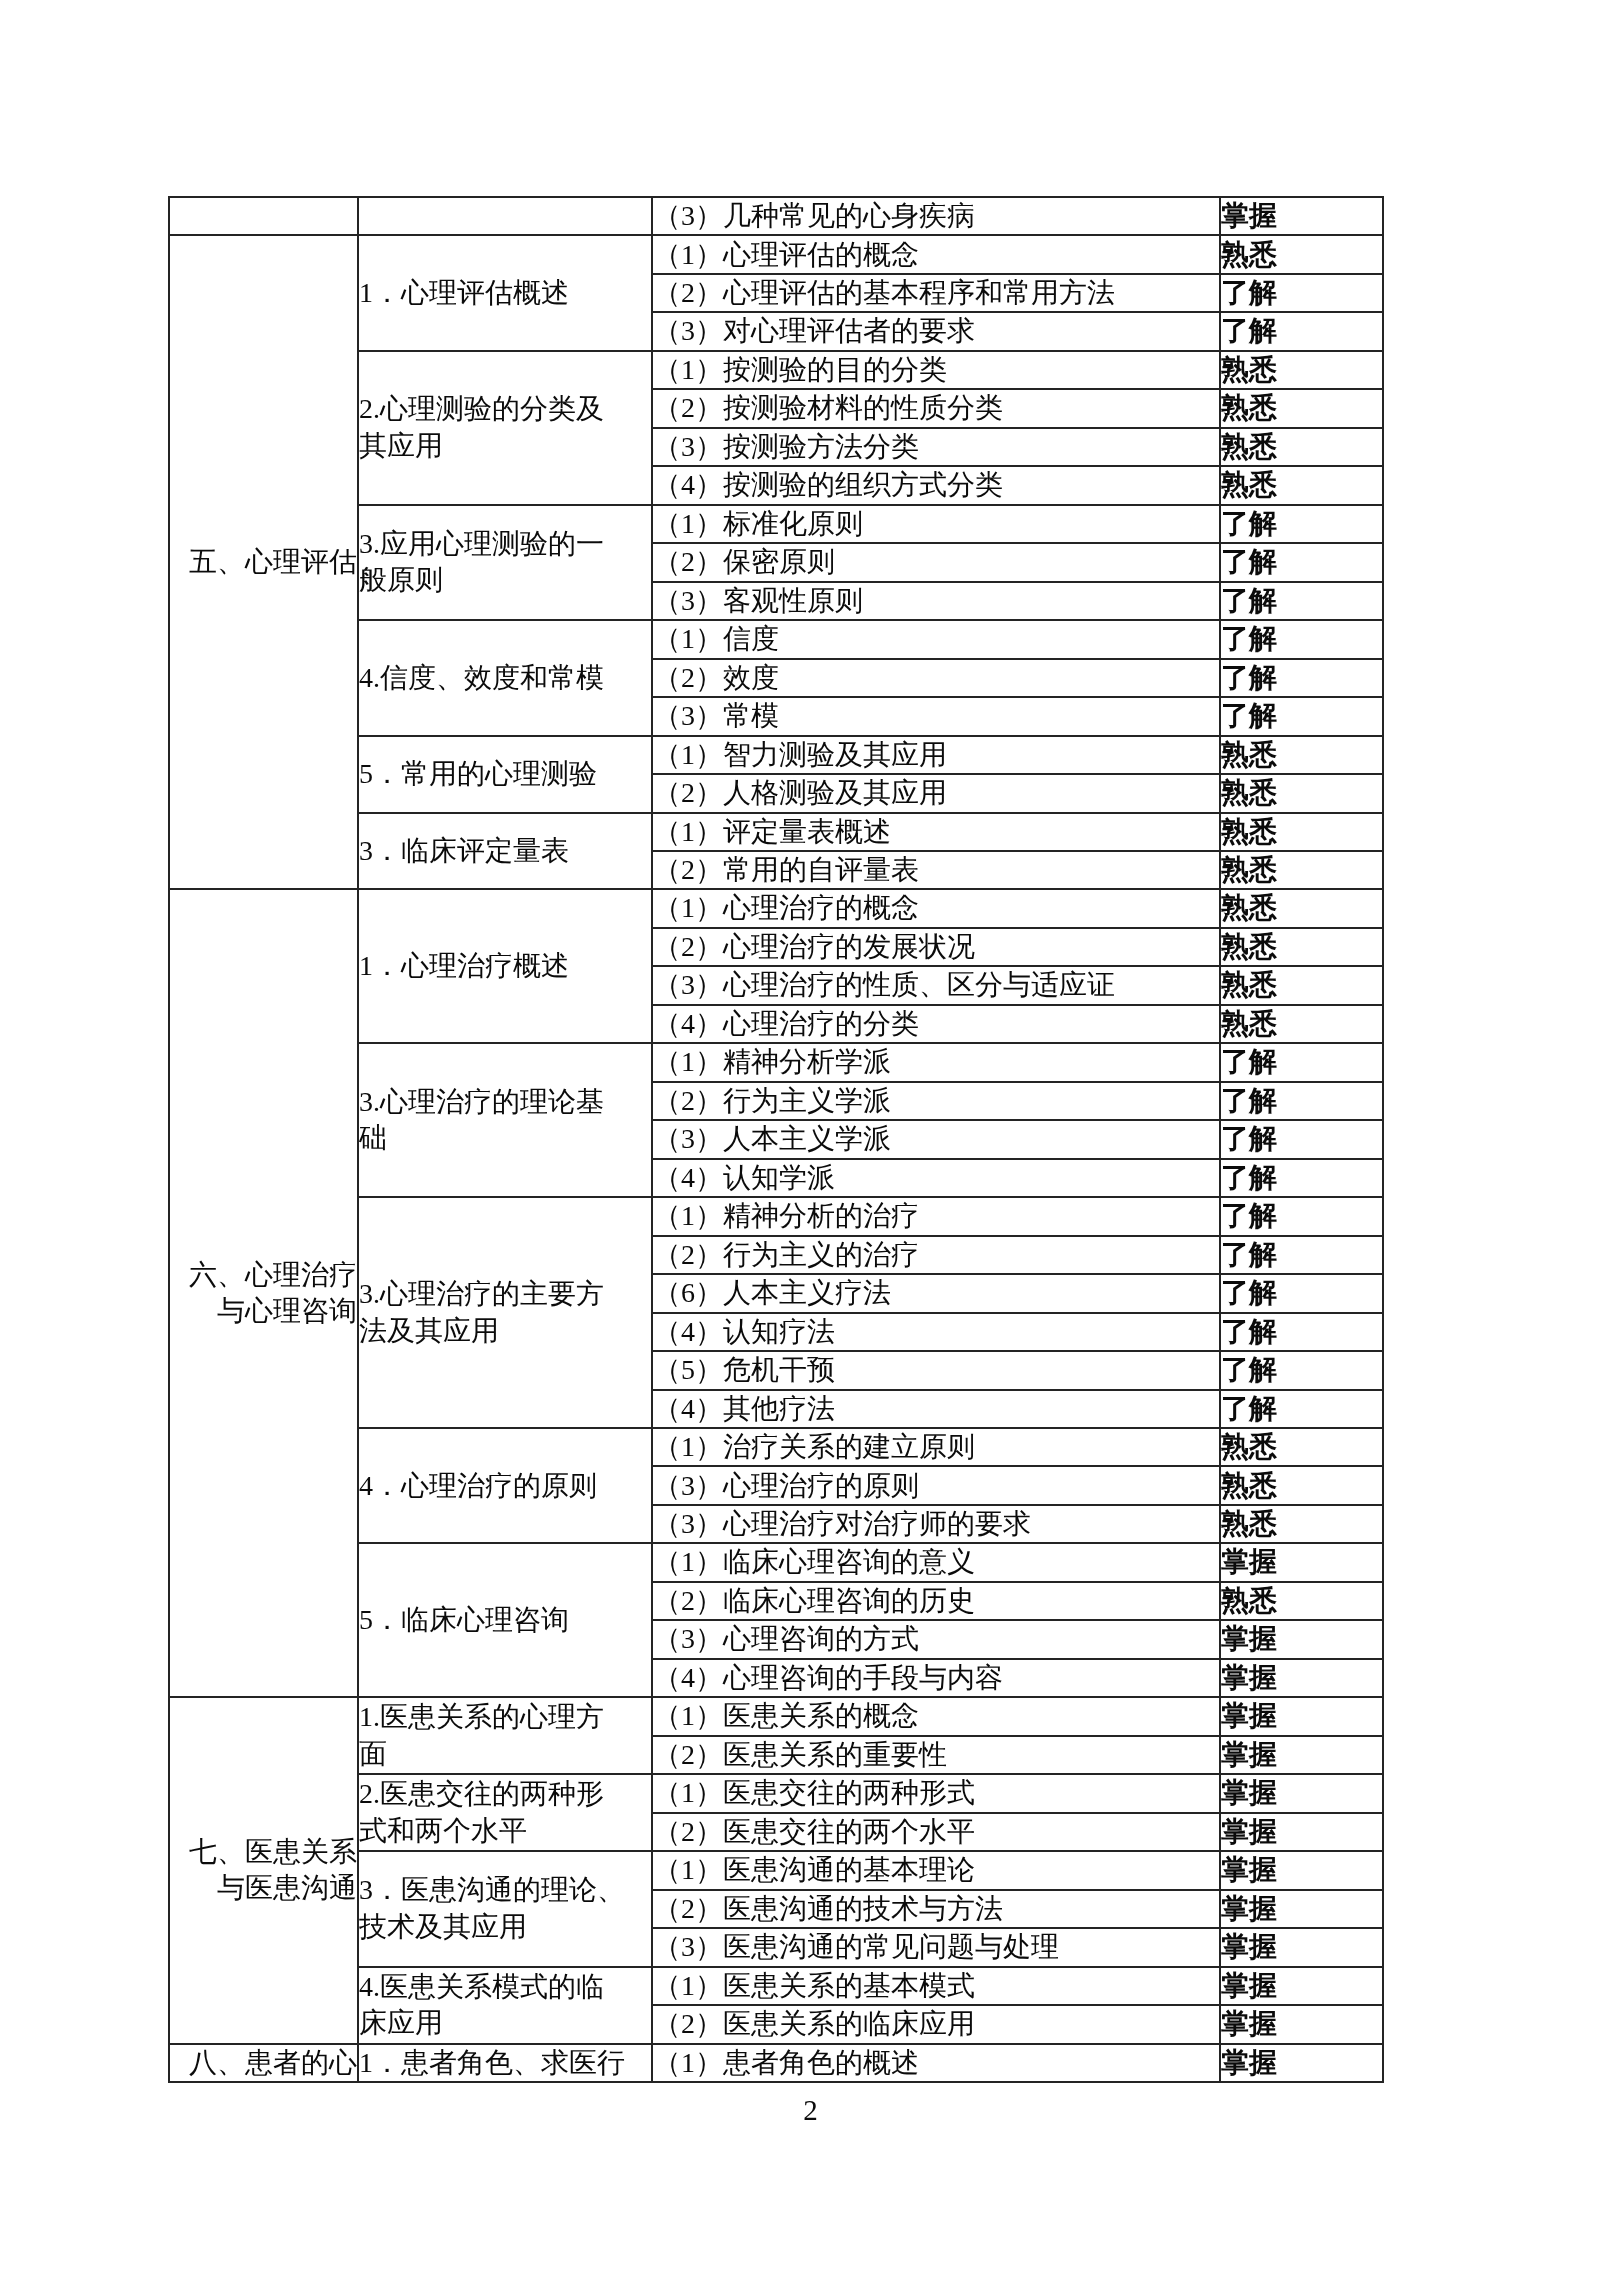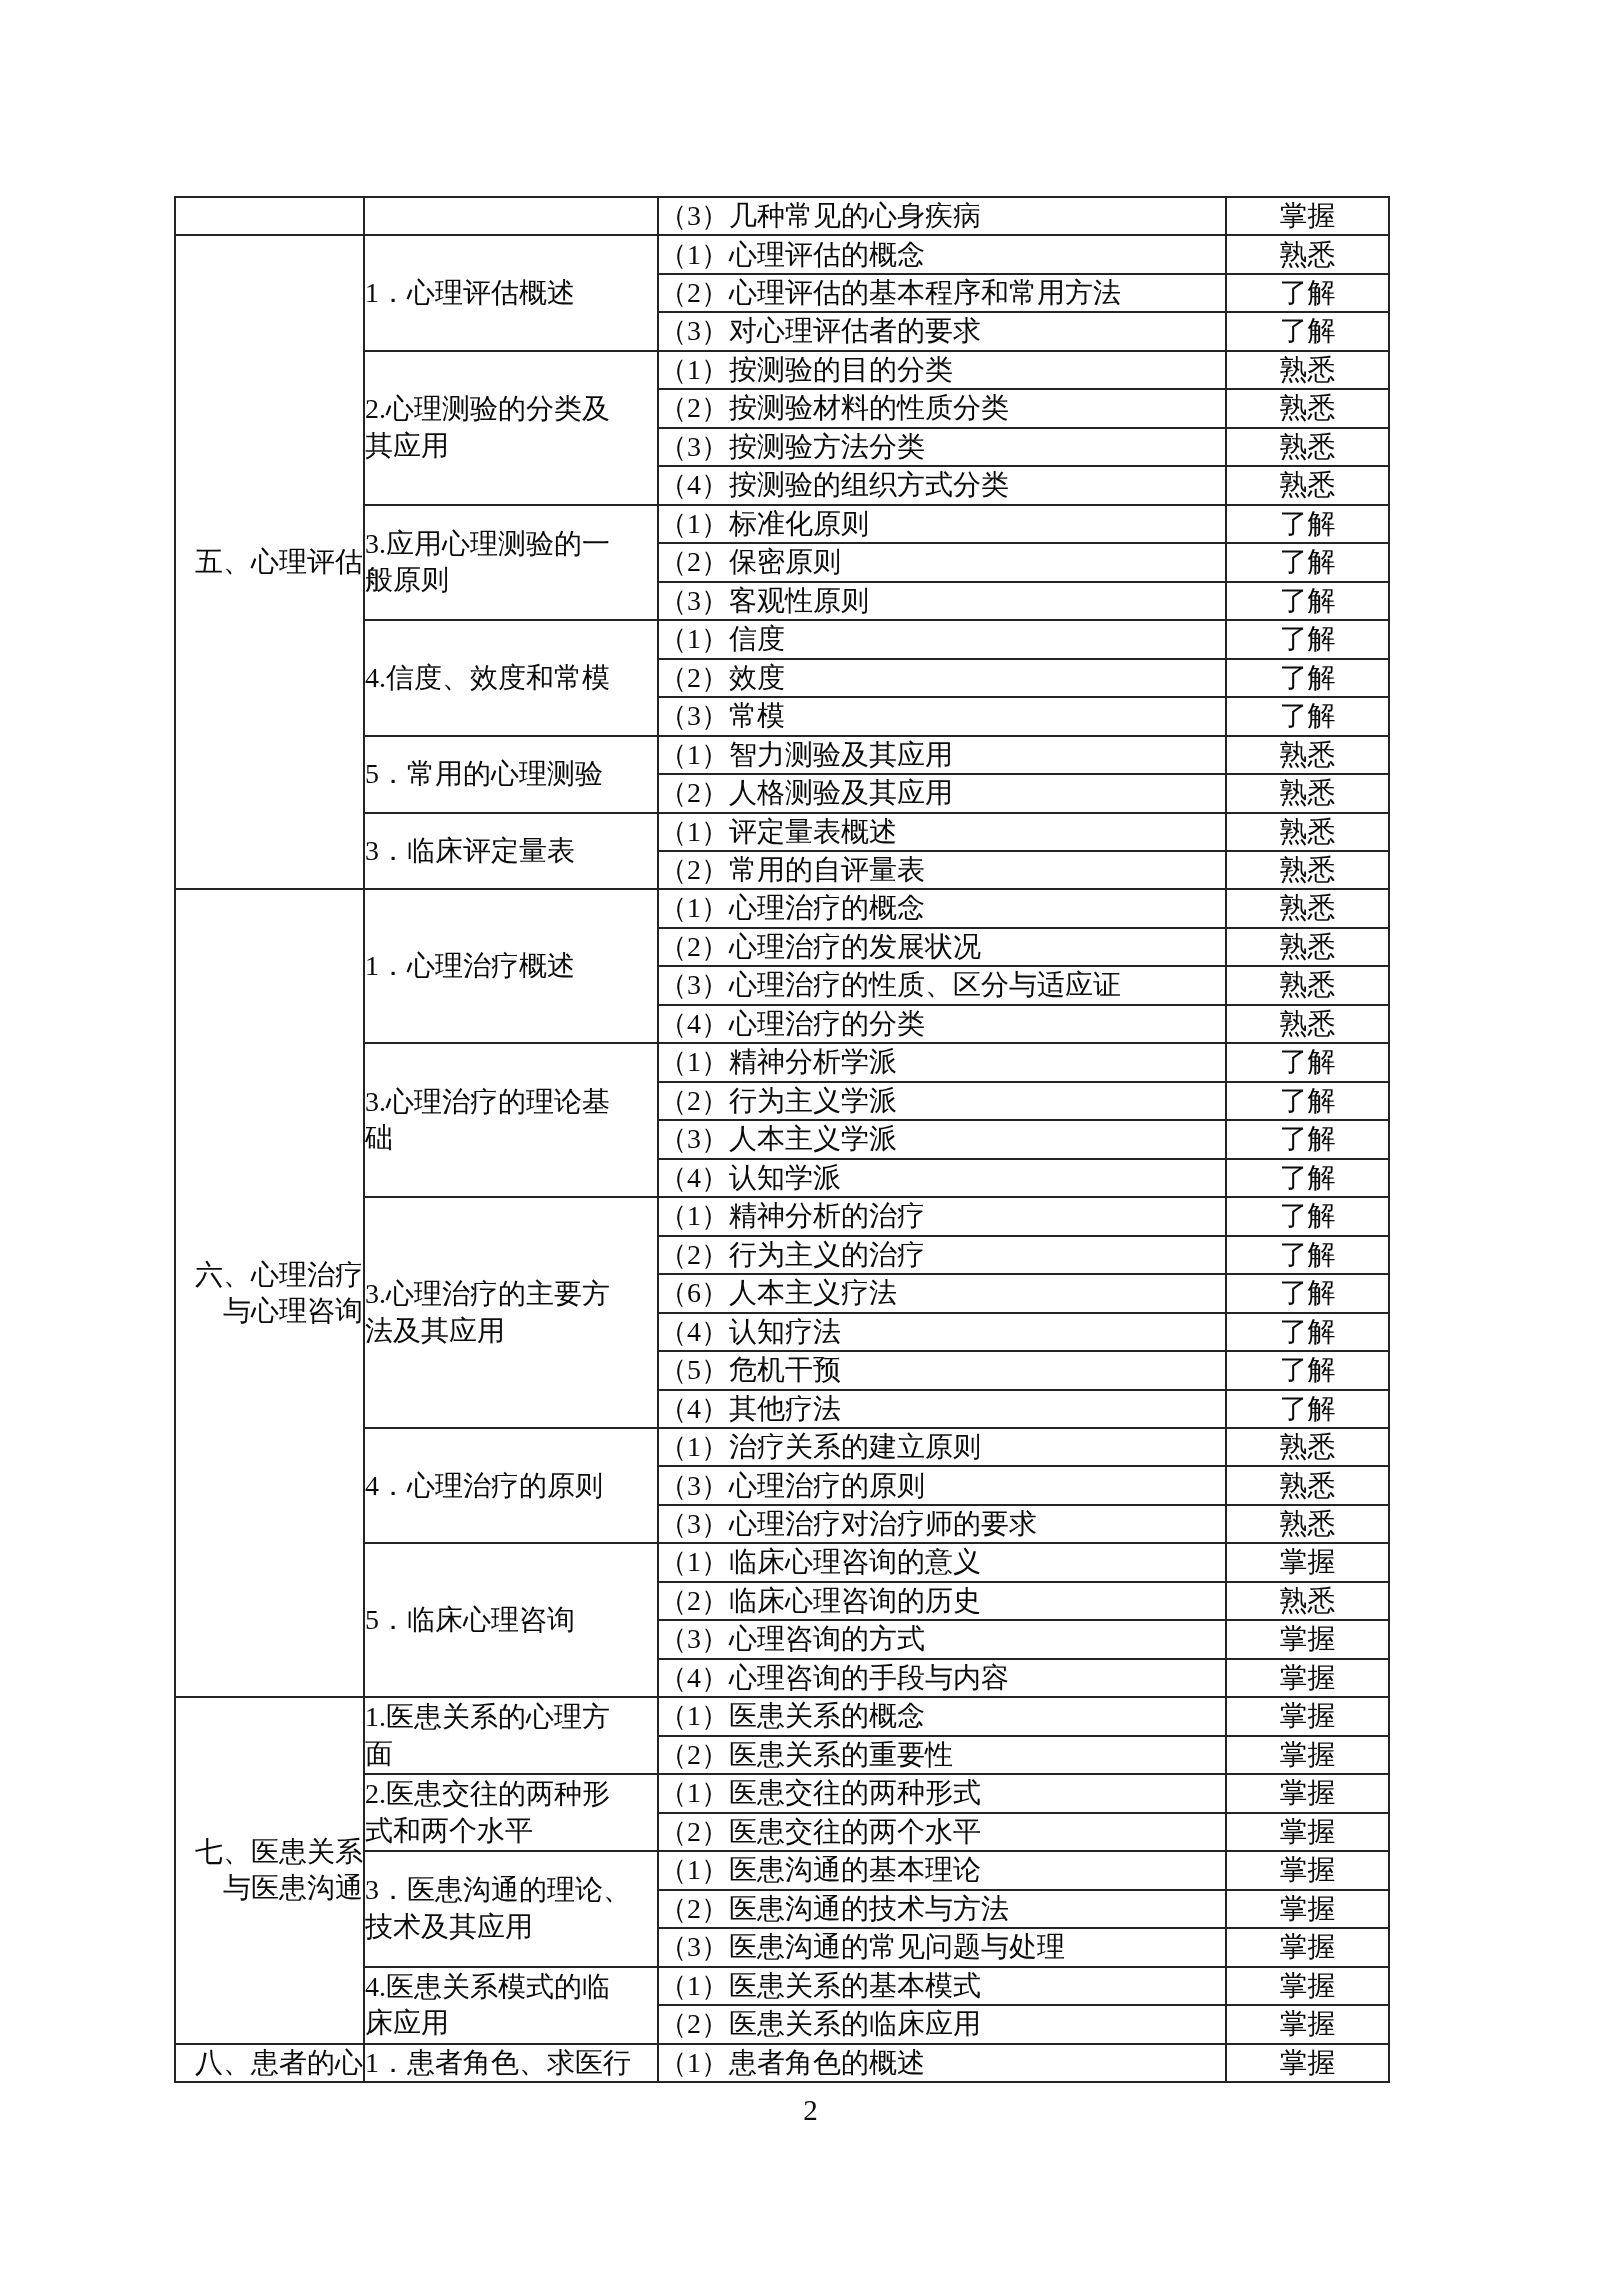--- a/index.html
+++ b/index.html
@@ -15,21 +15,21 @@
     color: #0b0b0b;
     overflow: hidden;
   }
   .page {
     position: absolute;
     inset: 0;
     background: #ffffff;
   }
   table.syllabus {
     position: absolute;
-    left: 174px;
+    left: 168px;
     top: 196px;
     width: 1214px;
     height: 1887px;
     border-collapse: collapse;
     table-layout: fixed;
     border: 2.9px solid #242424;
   }
   table.syllabus td {
     border: 2px solid #242424;
     font-size: 28px;
@@ -51,21 +51,21 @@
   td.topic {
     padding-left: 11.8px;
     white-space: pre-line;
     line-height: 1.95;
   }
   td.item {
     padding-left: 21.6px;
     white-space: nowrap;
   }
   td.level {
-    text-align: center;
+    font-weight: bold;
   }
   .page-number {
     position: absolute;
     left: 0;
     top: 2094px;
     width: 1621px;
     text-align: center;
     font-size: 29px;
   }
 </style>

